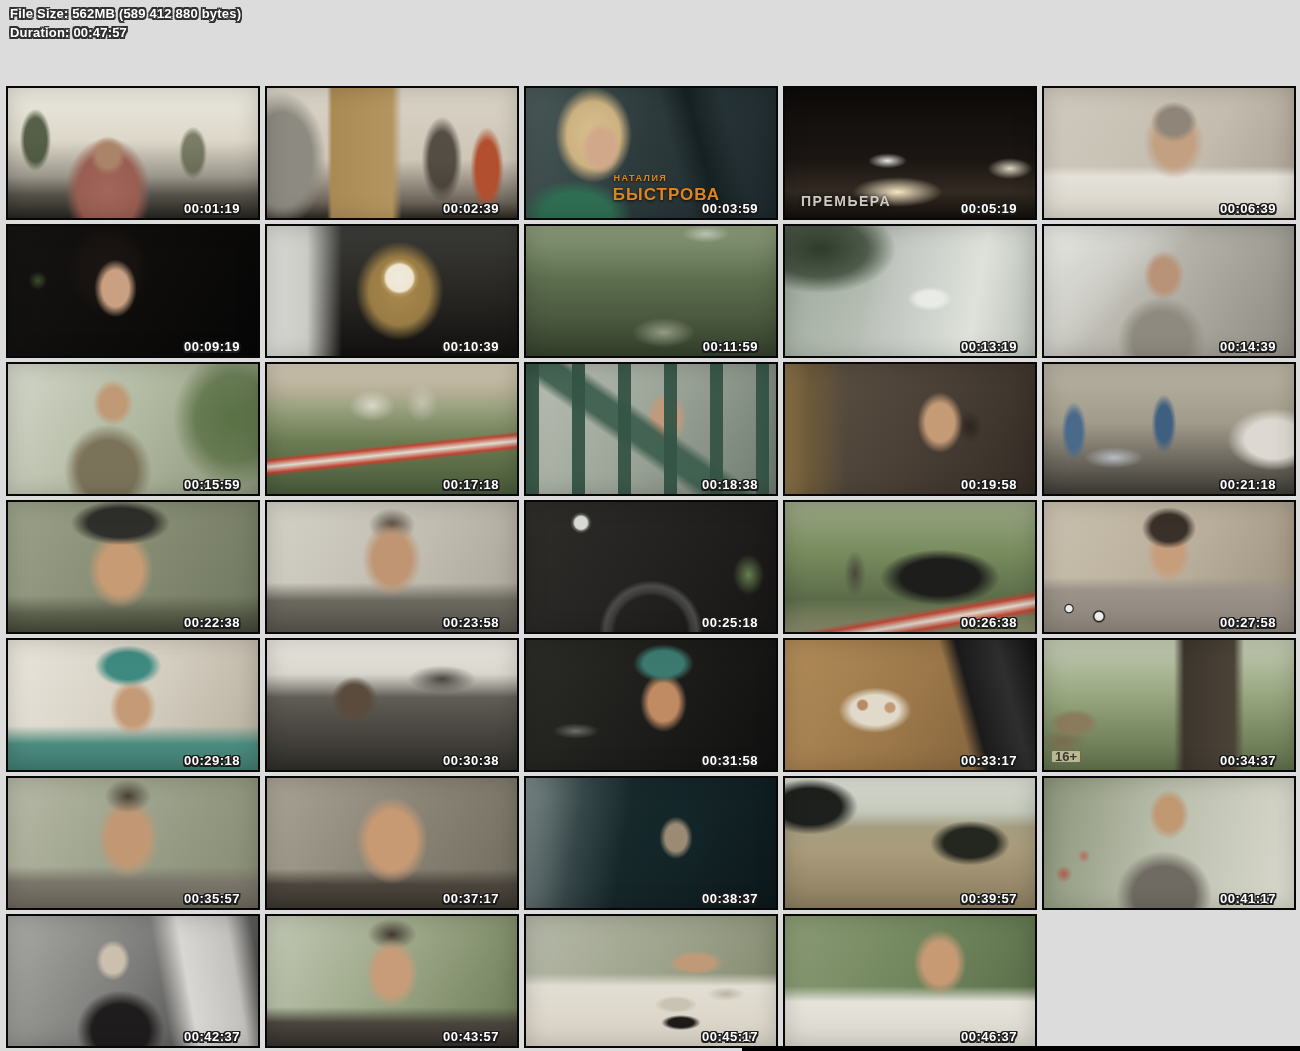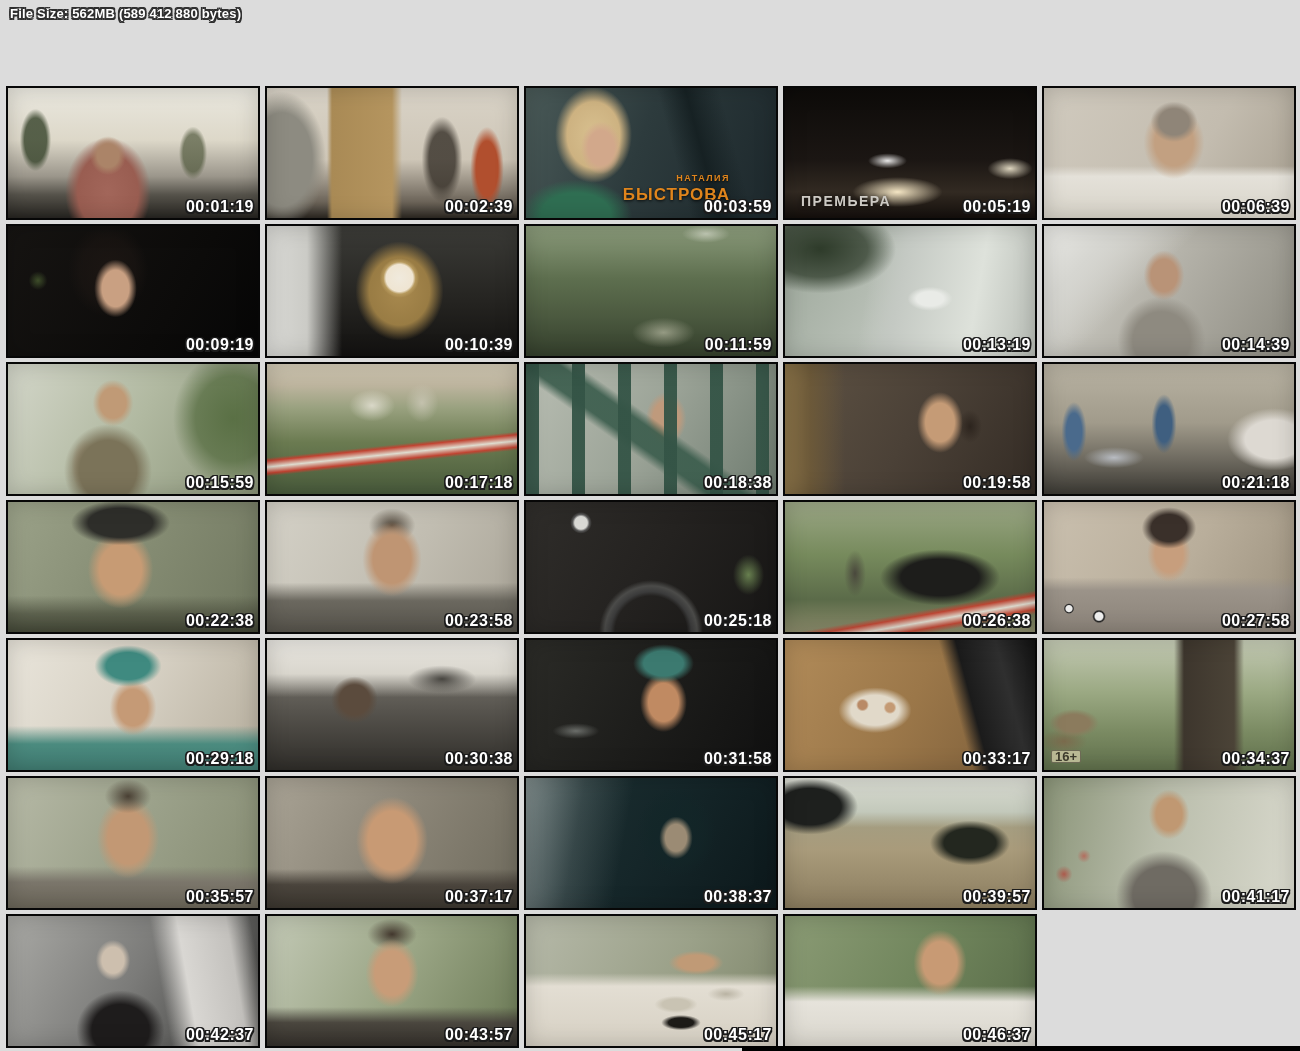--- a/index.html
+++ b/index.html
@@ -27,58 +27,59 @@
   .thumb{
     position:relative;box-sizing:border-box;
     border:2px solid #070707;
     background:#555;overflow:hidden;
   }
   .thumb::before{ 
     content:"";position:absolute;inset:0;pointer-events:none;
     box-shadow:inset 0 0 22px rgba(0,0,0,.18);
   }
   .ts{
-    position:absolute;right:4px;bottom:2px;z-index:3;
-    font-size:16px;font-weight:bold;color:#ffffff;letter-spacing:.5px;
+    position:absolute;right:18px;bottom:2px;z-index:3;
+    font-size:13px;font-weight:bold;color:#ffffff;letter-spacing:.5px;
     text-shadow:
       -1.5px -1.5px 0 #1c1c1c, -1.5px 0 0 #1c1c1c, -1.5px 1.5px 0 #1c1c1c,
       0 -1.5px 0 #1c1c1c, 0 1.5px 0 #1c1c1c,
       1.5px -1.5px 0 #1c1c1c, 1.5px 0 0 #1c1c1c, 1.5px 1.5px 0 #1c1c1c;
   }
   .caption{
     position:absolute;left:16px;bottom:9px;z-index:2;
     font-size:14px;font-weight:bold;color:#cdcac4;letter-spacing:1.5px;
     text-shadow:0 0 4px rgba(0,0,0,.7);
   }
   .badge{
     position:absolute;left:7px;bottom:7px;z-index:2;
     font-size:13px;font-weight:bold;color:#3c3a2c;
     background:rgba(200,196,160,.85);
     border:1px solid rgba(90,88,70,.8);
     border-radius:2px;padding:0 3px;line-height:11px;
   }
   .title-block{
-    position:absolute;right:46px;bottom:15px;z-index:2;
-    color:#e0851c;text-align:right;line-height:1;
+    position:absolute;right:56px;bottom:15px;z-index:2;
+    color:#e0851c;text-align:center;line-height:1;
   }
   .t-small{display:block;font-size:9px;font-weight:bold;letter-spacing:1.5px;
     margin:0 0 3px -12px;text-shadow:0 1px 2px rgba(0,0,0,.8);}
   .t-large{display:block;font-size:17px;font-weight:bold;letter-spacing:1px;
     text-shadow:0 1px 3px rgba(0,0,0,.85);padding-left:40px;}
   .bottom-bar{
     position:absolute;left:742px;right:0;bottom:0;height:5px;
     background:#000;z-index:5;
   }
 </style>
 </head>
 <body>
 
 <div class="sheet">
   <div class="header">
     <div>File Size: 562MB (589 412 880 bytes)</div>
+    <div>Duration: 00:47:57</div>
   </div>
 
   <div class="grid" id="grid">
       <div class="thumb" title="Man in salmon shirt at office desk, bright windows with plants" style="background: radial-gradient(24px 26px at 40% 52%, rgb(171, 132, 104) 0%, rgb(171, 132, 104) 45%, transparent 75%), radial-gradient(55px 70px at 40% 80%, rgb(162, 102, 90) 0%, rgb(153, 93, 81) 55%, transparent 78%), radial-gradient(20px 40px at 11% 40%, rgba(62, 74, 50, 0.85) 0%, rgba(62, 74, 50, 0.85) 55%, transparent 78%), radial-gradient(18px 34px at 74% 50%, rgba(80, 88, 60, 0.7) 0%, rgba(80, 88, 60, 0.7) 55%, transparent 78%), linear-gradient(rgb(234, 232, 223) 0%, rgb(221, 216, 201) 40%, rgb(155, 150, 139) 68%, rgb(86, 83, 75) 82%, rgb(39, 37, 33) 100%);">
     <span class="ts">00:01:19</span>
 
   </div>
       <div class="thumb" title="Grey-haired man at wooden door, couple waiting in hallway" style="background: radial-gradient(55px 85px at 6% 55%, rgb(141, 139, 129) 0%, rgb(141, 139, 129) 55%, transparent 80%), radial-gradient(22px 55px at 88% 62%, rgb(177, 79, 46) 0%, rgb(177, 79, 46) 50%, transparent 76%), radial-gradient(26px 55px at 70% 55%, rgba(62, 56, 48, 0.85) 0%, rgba(62, 56, 48, 0.85) 50%, transparent 78%), linear-gradient(90deg, rgba(0, 0, 0, 0) 24%, rgb(169, 138, 85) 26%, rgb(181, 149, 95) 50%, rgba(0, 0, 0, 0) 54%), linear-gradient(rgb(217, 211, 199) 0%, rgb(206, 198, 183) 55%, rgb(107, 99, 88) 88%, rgb(45, 41, 35) 100%);">
     <span class="ts">00:02:39</span>
 

